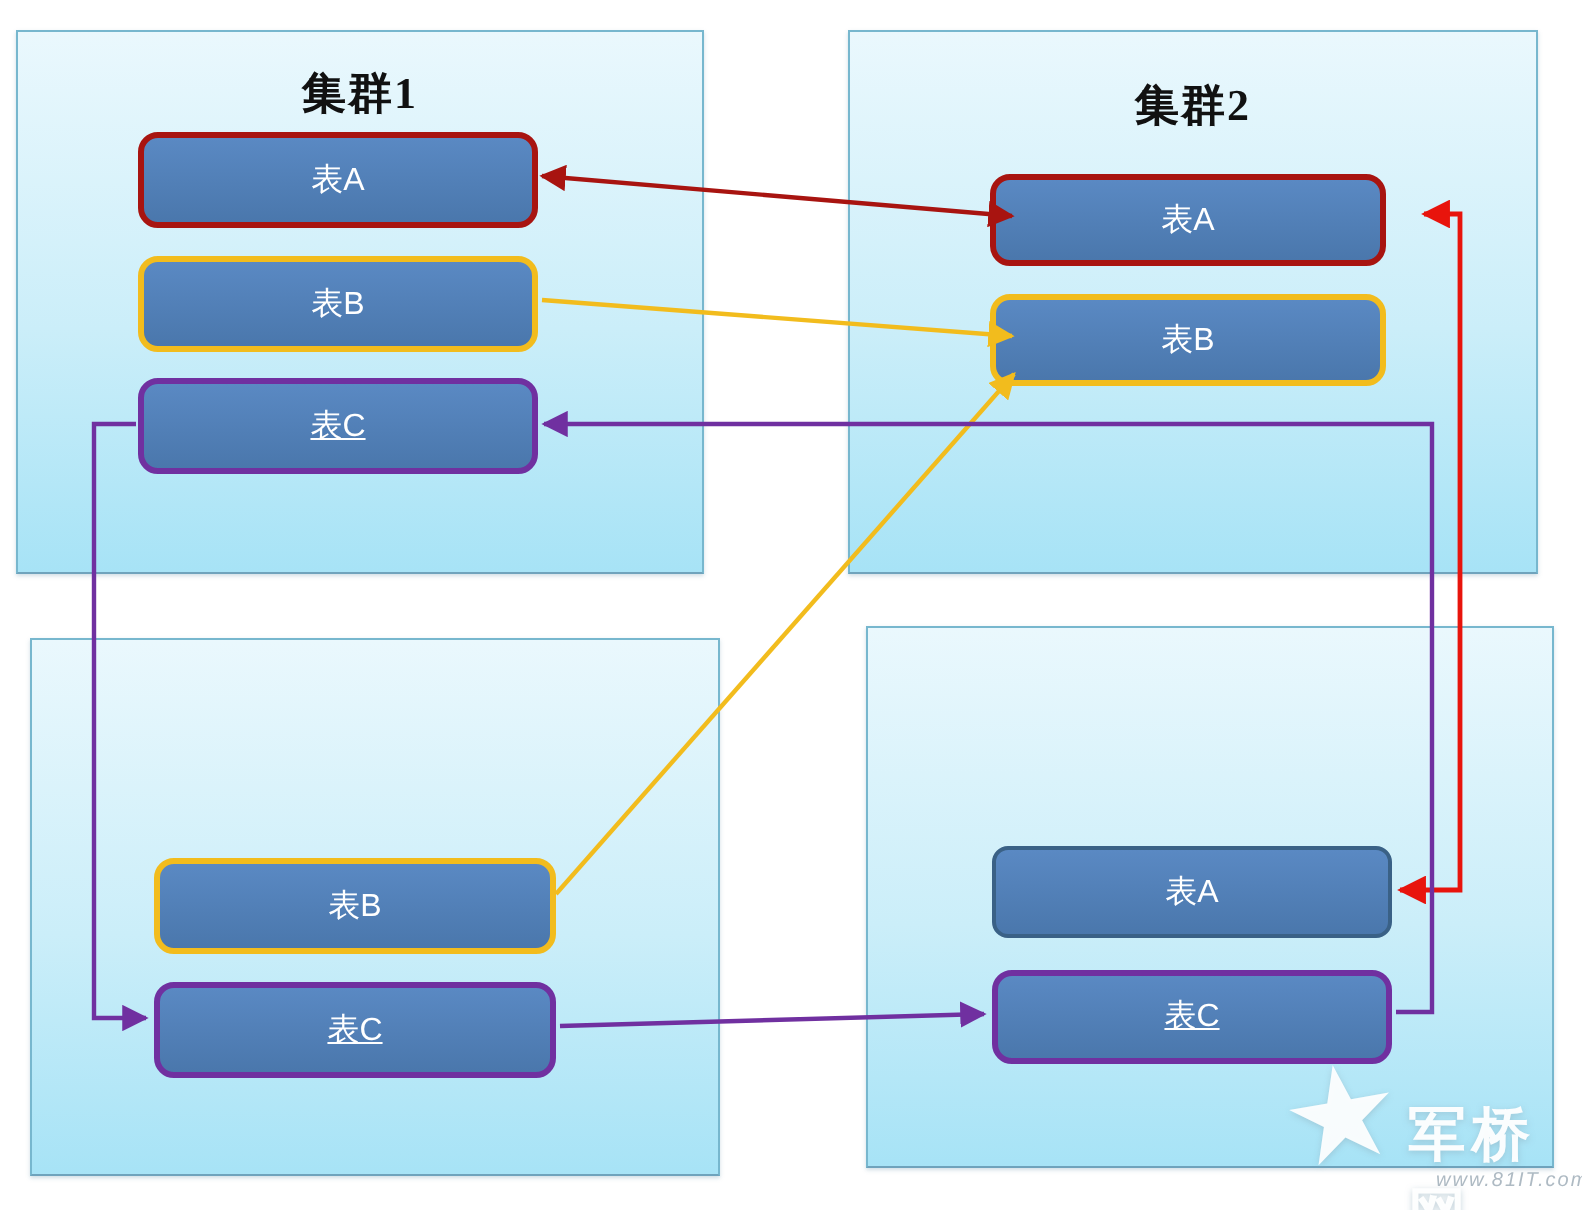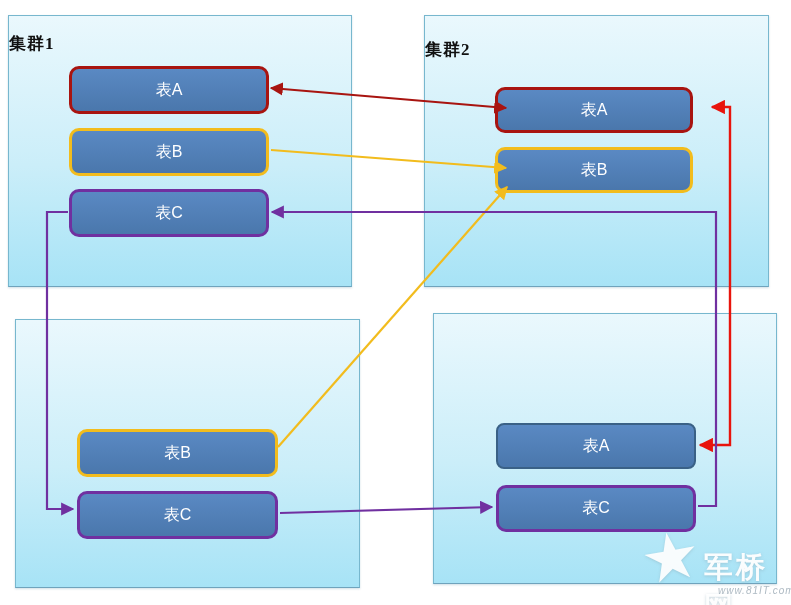--- a/index.html
+++ b/index.html
@@ -8,34 +8,34 @@
     font-family:"Liberation Sans","DejaVu Sans",sans-serif;
   }
   .cluster{
     position:absolute;
     background:linear-gradient(180deg,var(--cluster_fill_top) 0%,#CBEEF9 55%,var(--cluster_fill_bottom) 100%);
     border:1px solid var(--cluster_border);
     border-bottom-color:#6FA3BC;
     box-shadow:0 1px 2px rgba(120,160,180,.35);
   }
   .cluster-title{
-    position:absolute;left:0;width:100%;text-align:left;
+    position:absolute;left:0;width:100%;text-align:center;
     font-family:"Liberation Serif","DejaVu Serif",serif;
-    font-weight:bold;font-size:17px;color:var(--title_text);letter-spacing:1px;
+    font-weight:bold;font-size:22px;color:var(--title_text);letter-spacing:1px;
   }
   .tbox{
     position:absolute;border-radius:10px;
     background:linear-gradient(180deg,var(--box_fill_top),var(--box_fill_bottom));
     color:var(--box_text);display:flex;align-items:center;justify-content:center;
     font-size:16px;
     text-align:center;
   }
   .tbox.red{border:3px solid var(--red_dark);}
   .tbox.gold{border:3px solid var(--gold);}
-  .tbox.purple{border:3px solid var(--purple);}
+  .tbox.purple{border:3px solid var(--purple);text-decoration:underline;}
   .tbox.none{border:2px solid var(--default_box_border);border-radius:8px;}
   #edge-layer{position:absolute;left:0;top:0;pointer-events:none;}
   .wm-star{
     position:absolute;left:641px;top:524px;font-size:66px;line-height:1;
     color:rgba(255,255,255,.93);transform:rotate(-10deg);
     text-shadow:0 1px 3px rgba(140,170,185,.45);
   }
   .wm-name{
     position:absolute;left:704px;top:548px;font-size:29px;font-weight:bold;
     color:rgba(255,255,255,.95);letter-spacing:3px;

